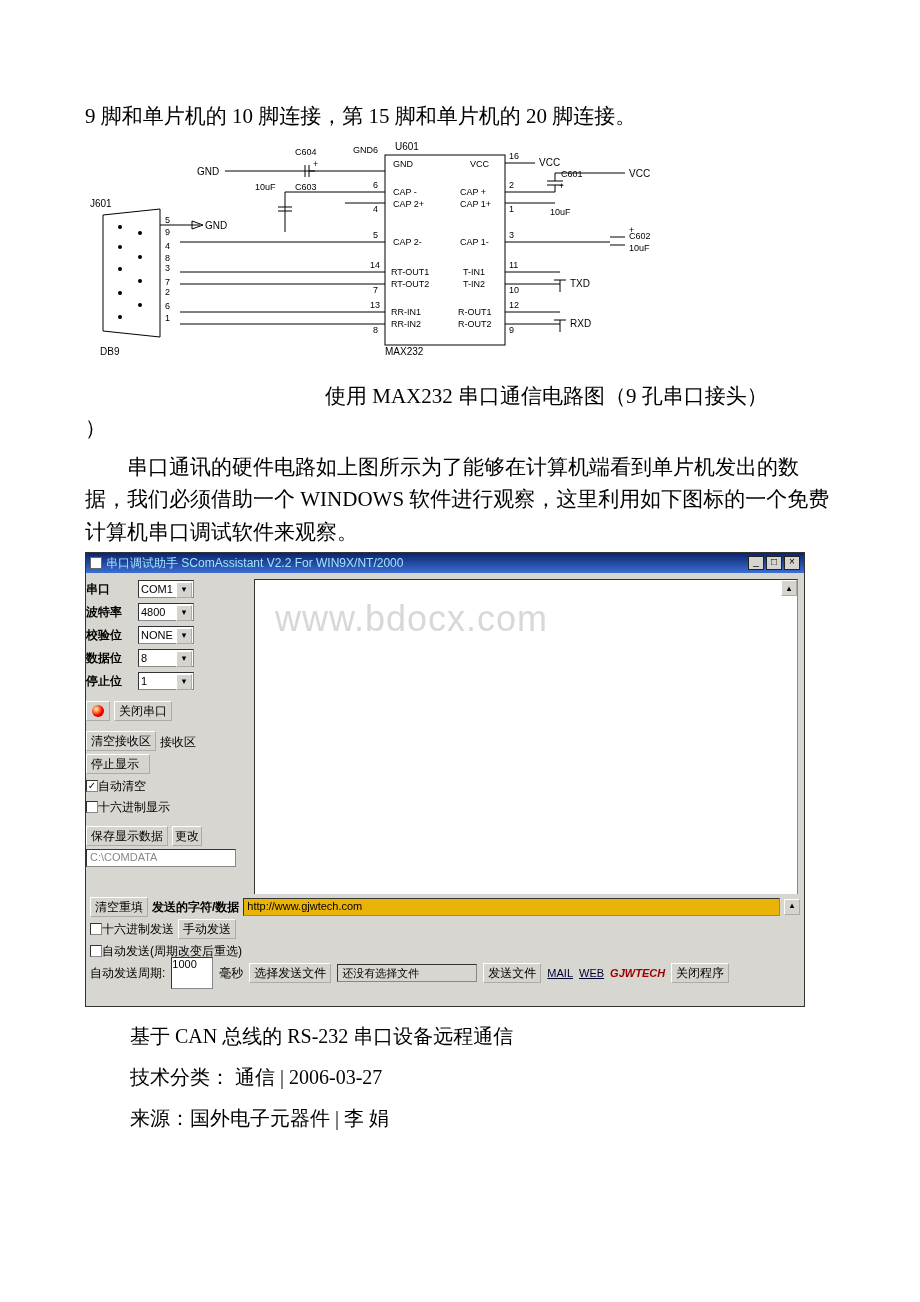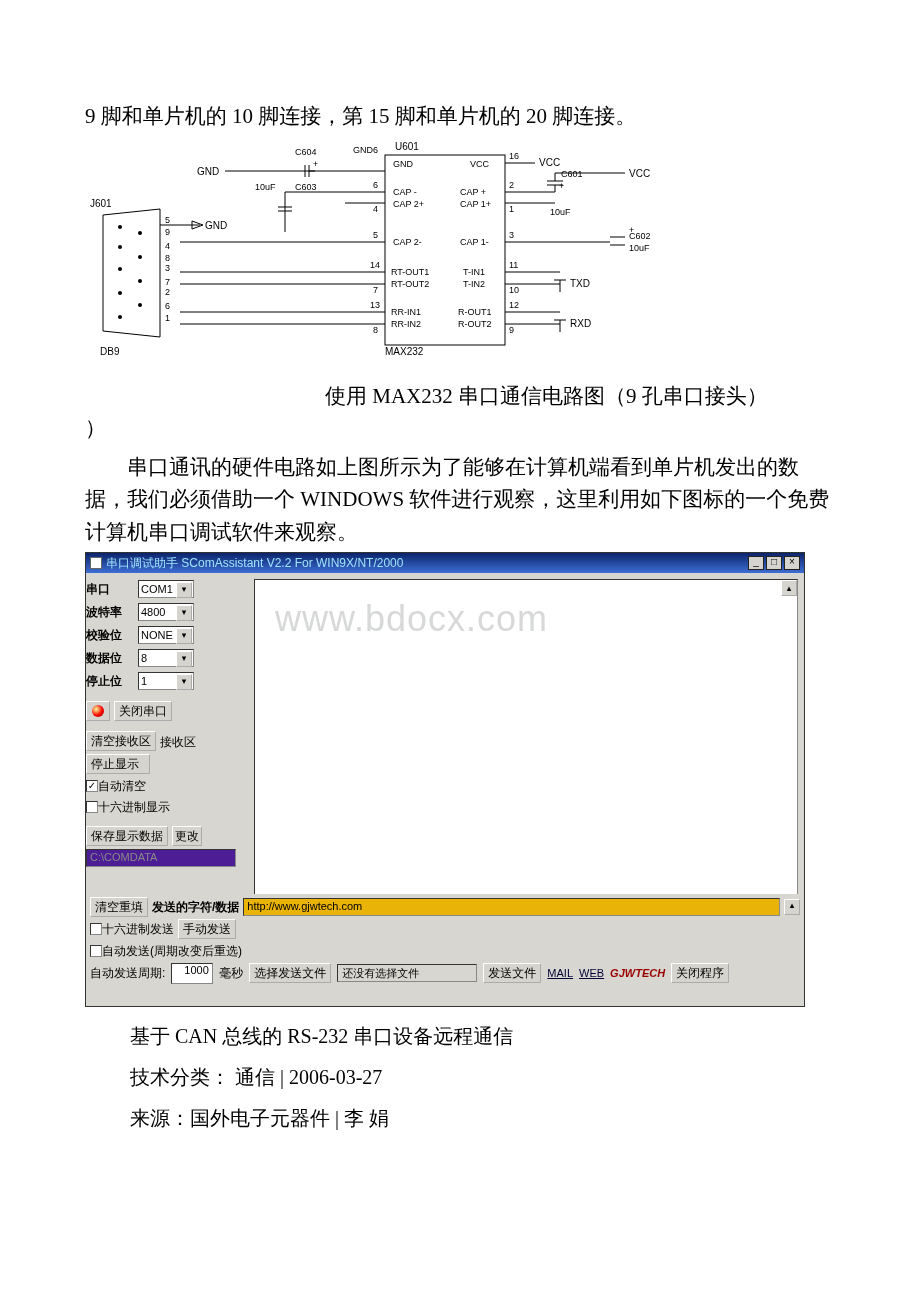--- a/index.html
+++ b/index.html
@@ -133,21 +133,21 @@
       display: flex; align-items: center; justify-content: center;
     }
     .red-dot .dot {
       width: 12px; height: 12px; border-radius: 50%;
       background: radial-gradient(circle at 35% 35%, #ff9, #f00 55%, #800);
     }
     .chk { display: flex; align-items: center; font-size: 12px; height: 18px; }
     .chkbox { width: 12px; height: 12px; background: #fff; border: 1px inset #888; font-size: 10px; line-height:10px; text-align:center; }
     .chkbox.checked::after { content: "✓"; font-size:10px; }
     .pathbox {
-      height: 18px; background: #4c1d95; border: 1px inset #888;
+      height: 18px; background: #ffffff; border: 1px inset #888;
       font-size: 11px; padding: 1px 3px; color: #888;
       width: 150px;
     }
     .right-panel {
       flex: 1;
       background: #fff;
       border: 1px inset #888;
       margin: 6px 6px 6px 0;
       position: relative;
     }
@@ -176,22 +176,22 @@
       left: 0; right: 0; bottom: 0;
       background: #d8d6d0;
       padding: 2px 4px;
     }
     .brow { display: flex; align-items: center; gap: 4px; height: 22px; font-size: 12px; }
     .send-input {
       flex: 1; height: 18px; background: #eab308; border: 1px inset #888;
       font-size: 11px; padding: 1px 3px;
     }
     .interval-input {
-      width: 42px; height: 21px; background: #fff; border: 1px inset #888;
-      font-size: 11px; padding: 0 12px;
+      width: 42px; height: 32px; background: #fff; border: 1px inset #888;
+      font-size: 11px; padding: 0 0;
     }
     .statusbar {
       height: 20px;
       background: #d8d6d0;
       border-top: 1px solid #888;
       display: flex;
       align-items: center;
       font-size: 11px;
       gap: 6px;
       padding: 0 4px;

